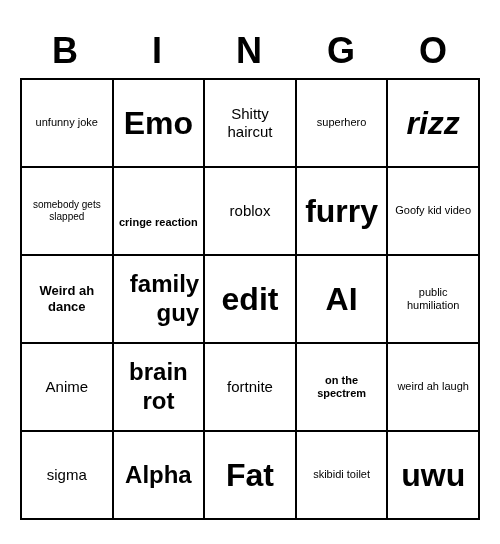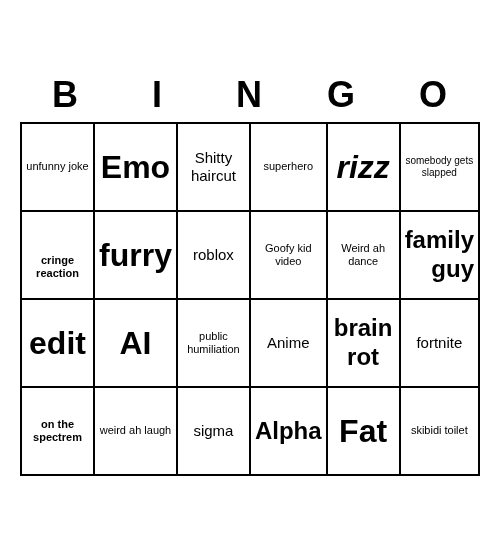--- a/index.html
+++ b/index.html
@@ -31,21 +31,21 @@
 
     .bingo-header-cell {
       font-size: 36px;
       font-weight: bold;
       padding: 6px 0;
       letter-spacing: 2px;
     }
 
     .bingo-grid {
       display: grid;
-      grid-template-columns: repeat(6, 1fr);
+      grid-template-columns: repeat(5, 1fr);
       border-top: 2px solid #000;
       border-left: 2px solid #000;
     }
 
     .bingo-cell {
       border-right: 2px solid #000;
       border-bottom: 2px solid #000;
       min-height: 88px;
       display: flex;
       align-items: center;
@@ -86,30 +86,30 @@
       <div class="bingo-cell">
         <span style="font-size: 32px; font-weight: bold; font-style: italic;">rizz</span>
       </div>
       <div class="bingo-cell">
         <span style="font-size: 10px; font-weight: normal;">somebody gets slapped</span>
       </div>
       <div class="bingo-cell">
         <span style="font-size: 11px; font-weight: bold; margin-top: 24px;">cringe reaction</span>
       </div>
       <div class="bingo-cell">
-        <span style="font-size: 32px; font-weight: bold;">furry</span>
+        <span style="font-size: 15px; font-weight: normal;">roblox</span>
       </div>
       <div class="bingo-cell">
-        <span style="font-size: 15px; font-weight: normal;">roblox</span>
+        <span style="font-size: 32px; font-weight: bold;">furry</span>
       </div>
       <div class="bingo-cell">
         <span style="font-size: 11px; font-weight: normal;">Goofy kid video</span>
       </div>
       <div class="bingo-cell">
-        <span style="font-size: 11px; font-weight: normal;">Weird ah dance</span>
+        <span style="font-size: 13px; font-weight: bold;">Weird ah dance</span>
       </div>
       <div class="bingo-cell">
         <span style="font-size: 24px; font-weight: bold; text-align: right;">family guy</span>
       </div>
       <div class="bingo-cell">
         <span style="font-size: 32px; font-weight: bold;">edit</span>
       </div>
       <div class="bingo-cell">
         <span style="font-size: 32px; font-weight: bold;">AI</span>
       </div>
@@ -136,14 +136,17 @@
       </div>
       <div class="bingo-cell">
         <span style="font-size: 24px; font-weight: bold;">Alpha</span>
       </div>
       <div class="bingo-cell">
         <span style="font-size: 32px; font-weight: bold;">Fat</span>
       </div>
       <div class="bingo-cell">
         <span style="font-size: 11px; font-weight: normal;">skibidi toilet</span>
       </div>
+      <div class="bingo-cell">
+        <span style="font-size: 32px; font-weight: bold;">uwu</span>
+      </div>
     </div>
 </div>
 
 </body></html>

